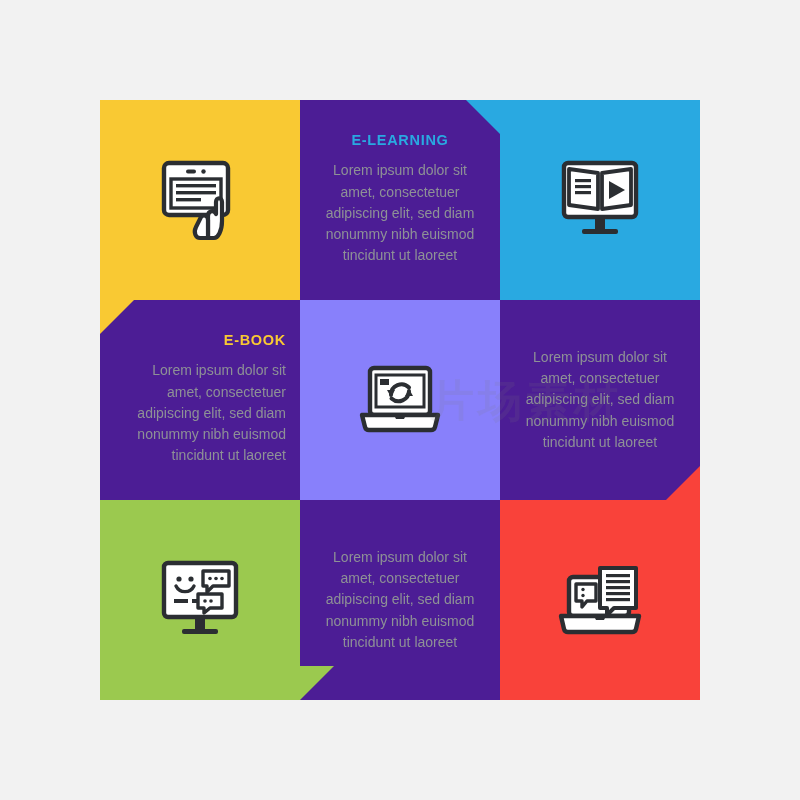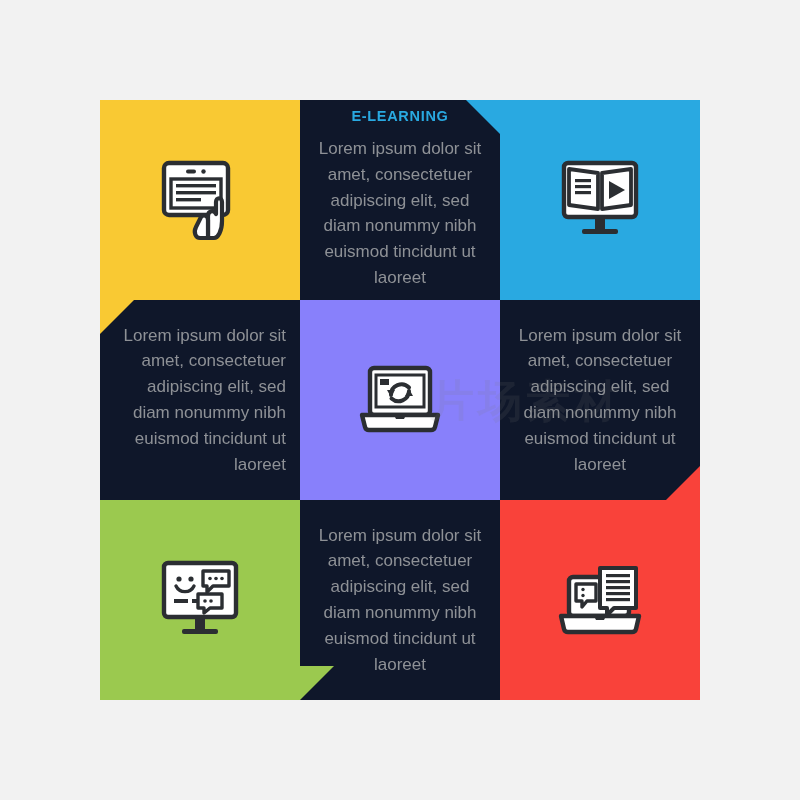--- a/index.html
+++ b/index.html
@@ -34,21 +34,21 @@
   .c-r0c0 { left: 0px;   top: 0px;   }
   .c-r0c1 { left: 200px; top: 0px;   }
   .c-r0c2 { left: 400px; top: 0px;   }
   .c-r1c0 { left: 0px;   top: 200px; }
   .c-r1c1 { left: 200px; top: 200px; }
   .c-r1c2 { left: 400px; top: 200px; }
   .c-r2c0 { left: 0px;   top: 400px; }
   .c-r2c1 { left: 200px; top: 400px; }
   .c-r2c2 { left: 400px; top: 400px; }
 
-  .cell-white { background: #0f172a; }
+  .cell-white { background: #4c1d95; }
 
   
   .icon-cell {
     display: flex;
     align-items: center;
     justify-content: center;
   }
   .icon-cell svg {
     display: block;
   }
@@ -62,21 +62,21 @@
     box-sizing: border-box;
   }
   .text-cell .heading {
     font-size: 14.5px;
     font-weight: bold;
     letter-spacing: 0.7px;
     margin: 0 0 11px 0;
     line-height: 1.1;
   }
   .text-cell .body {
-    font-size: 17px;
+    font-size: 14px;
     line-height: 1.52;
     color: #8e9196;
     margin: 0;
   }
   .align-center { text-align: center; }
   .align-right  { text-align: right; }
 
   
   .notch {
     position: absolute;
@@ -174,20 +174,21 @@
         <path d="M52 22 L68 31 L52 40 Z" fill="#2b2e32"></path>
         <rect x="38" y="58" width="10" height="12" fill="#2b2e32"></rect>
         <rect x="25" y="70" width="36" height="5" rx="2" fill="#2b2e32"></rect>
       </svg>
     </span>
   </div>
 
   <div class="notch notch-blue"></div>
 
   <div class="cell c-r1c0 cell-white text-cell align-right">
+    <div class="heading" style="color:#f9c933;">E-BOOK</div>
     <div class="body">Lorem ipsum dolor sit amet, consectetuer adipiscing elit, sed diam nonummy nibh euismod tincidunt ut laoreet</div>
   </div>
 
   <div class="cell c-r1c1 icon-cell" style="background:#8880fb;">
     <span>
       <svg width="86" height="72" viewBox="0 0 86 72" fill="none">
         <rect x="13" y="4" width="60" height="47" rx="4" ry="4" stroke="#2b2e32" stroke-width="4.4" fill="#ffffff"></rect>
         <rect x="19" y="11" width="48" height="32" stroke="#2b2e32" stroke-width="3" fill="#ffffff"></rect>
         <rect x="23" y="15" width="9" height="6" fill="#2b2e32"></rect>
         <path d="M34 31 A10.5 10.5 0 0 1 52 23.5" stroke="#2b2e32" stroke-width="4" fill="none" stroke-linecap="round"></path>

